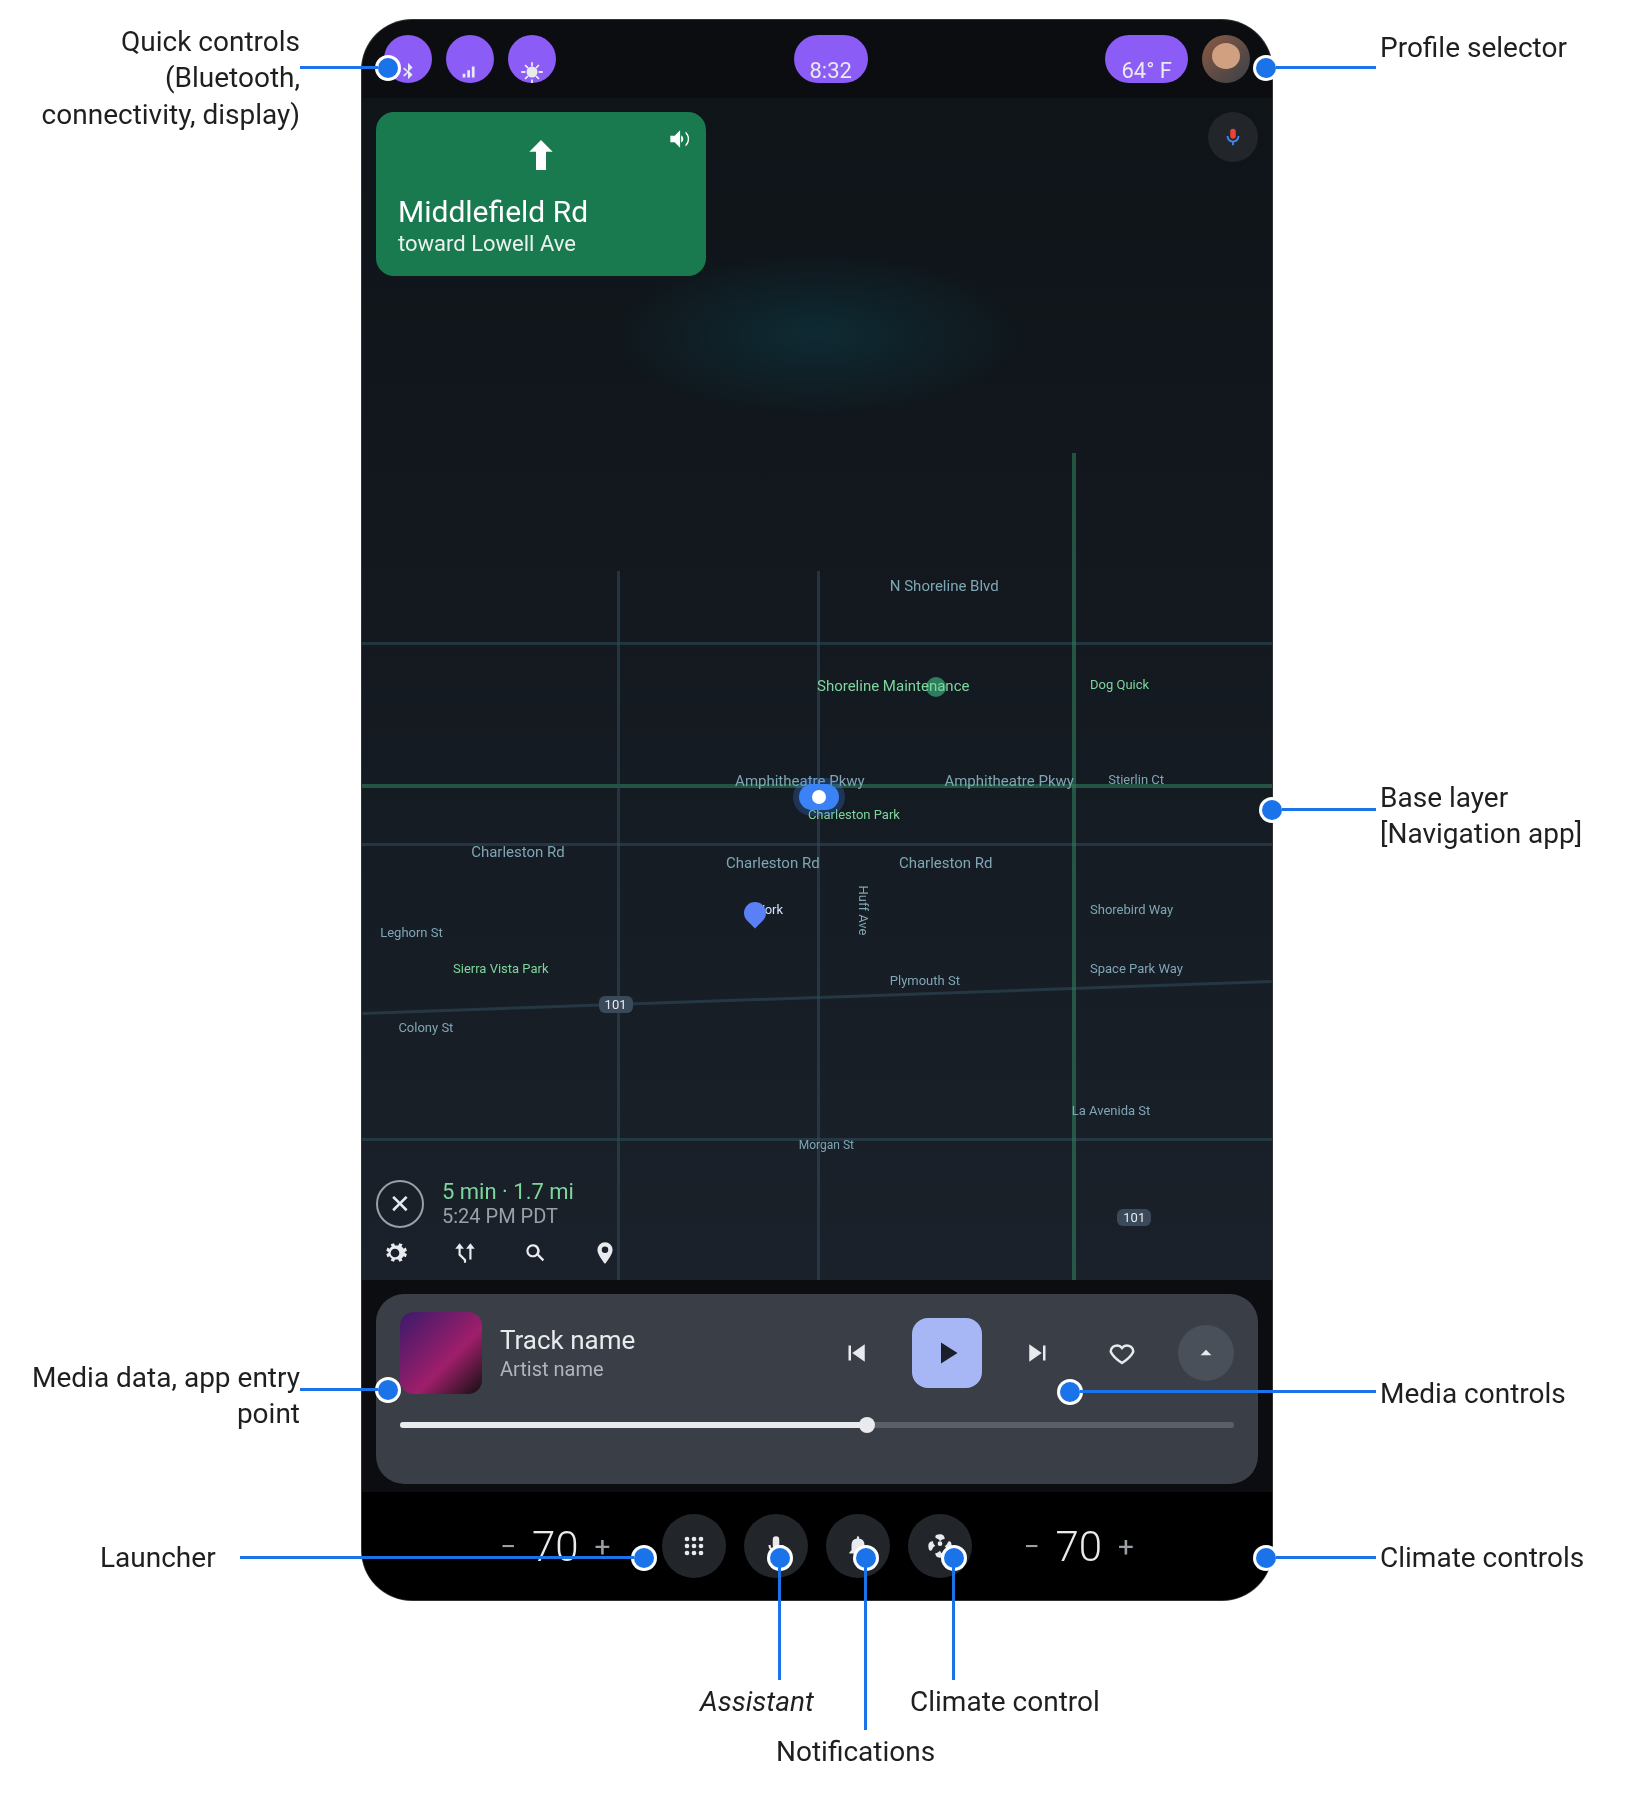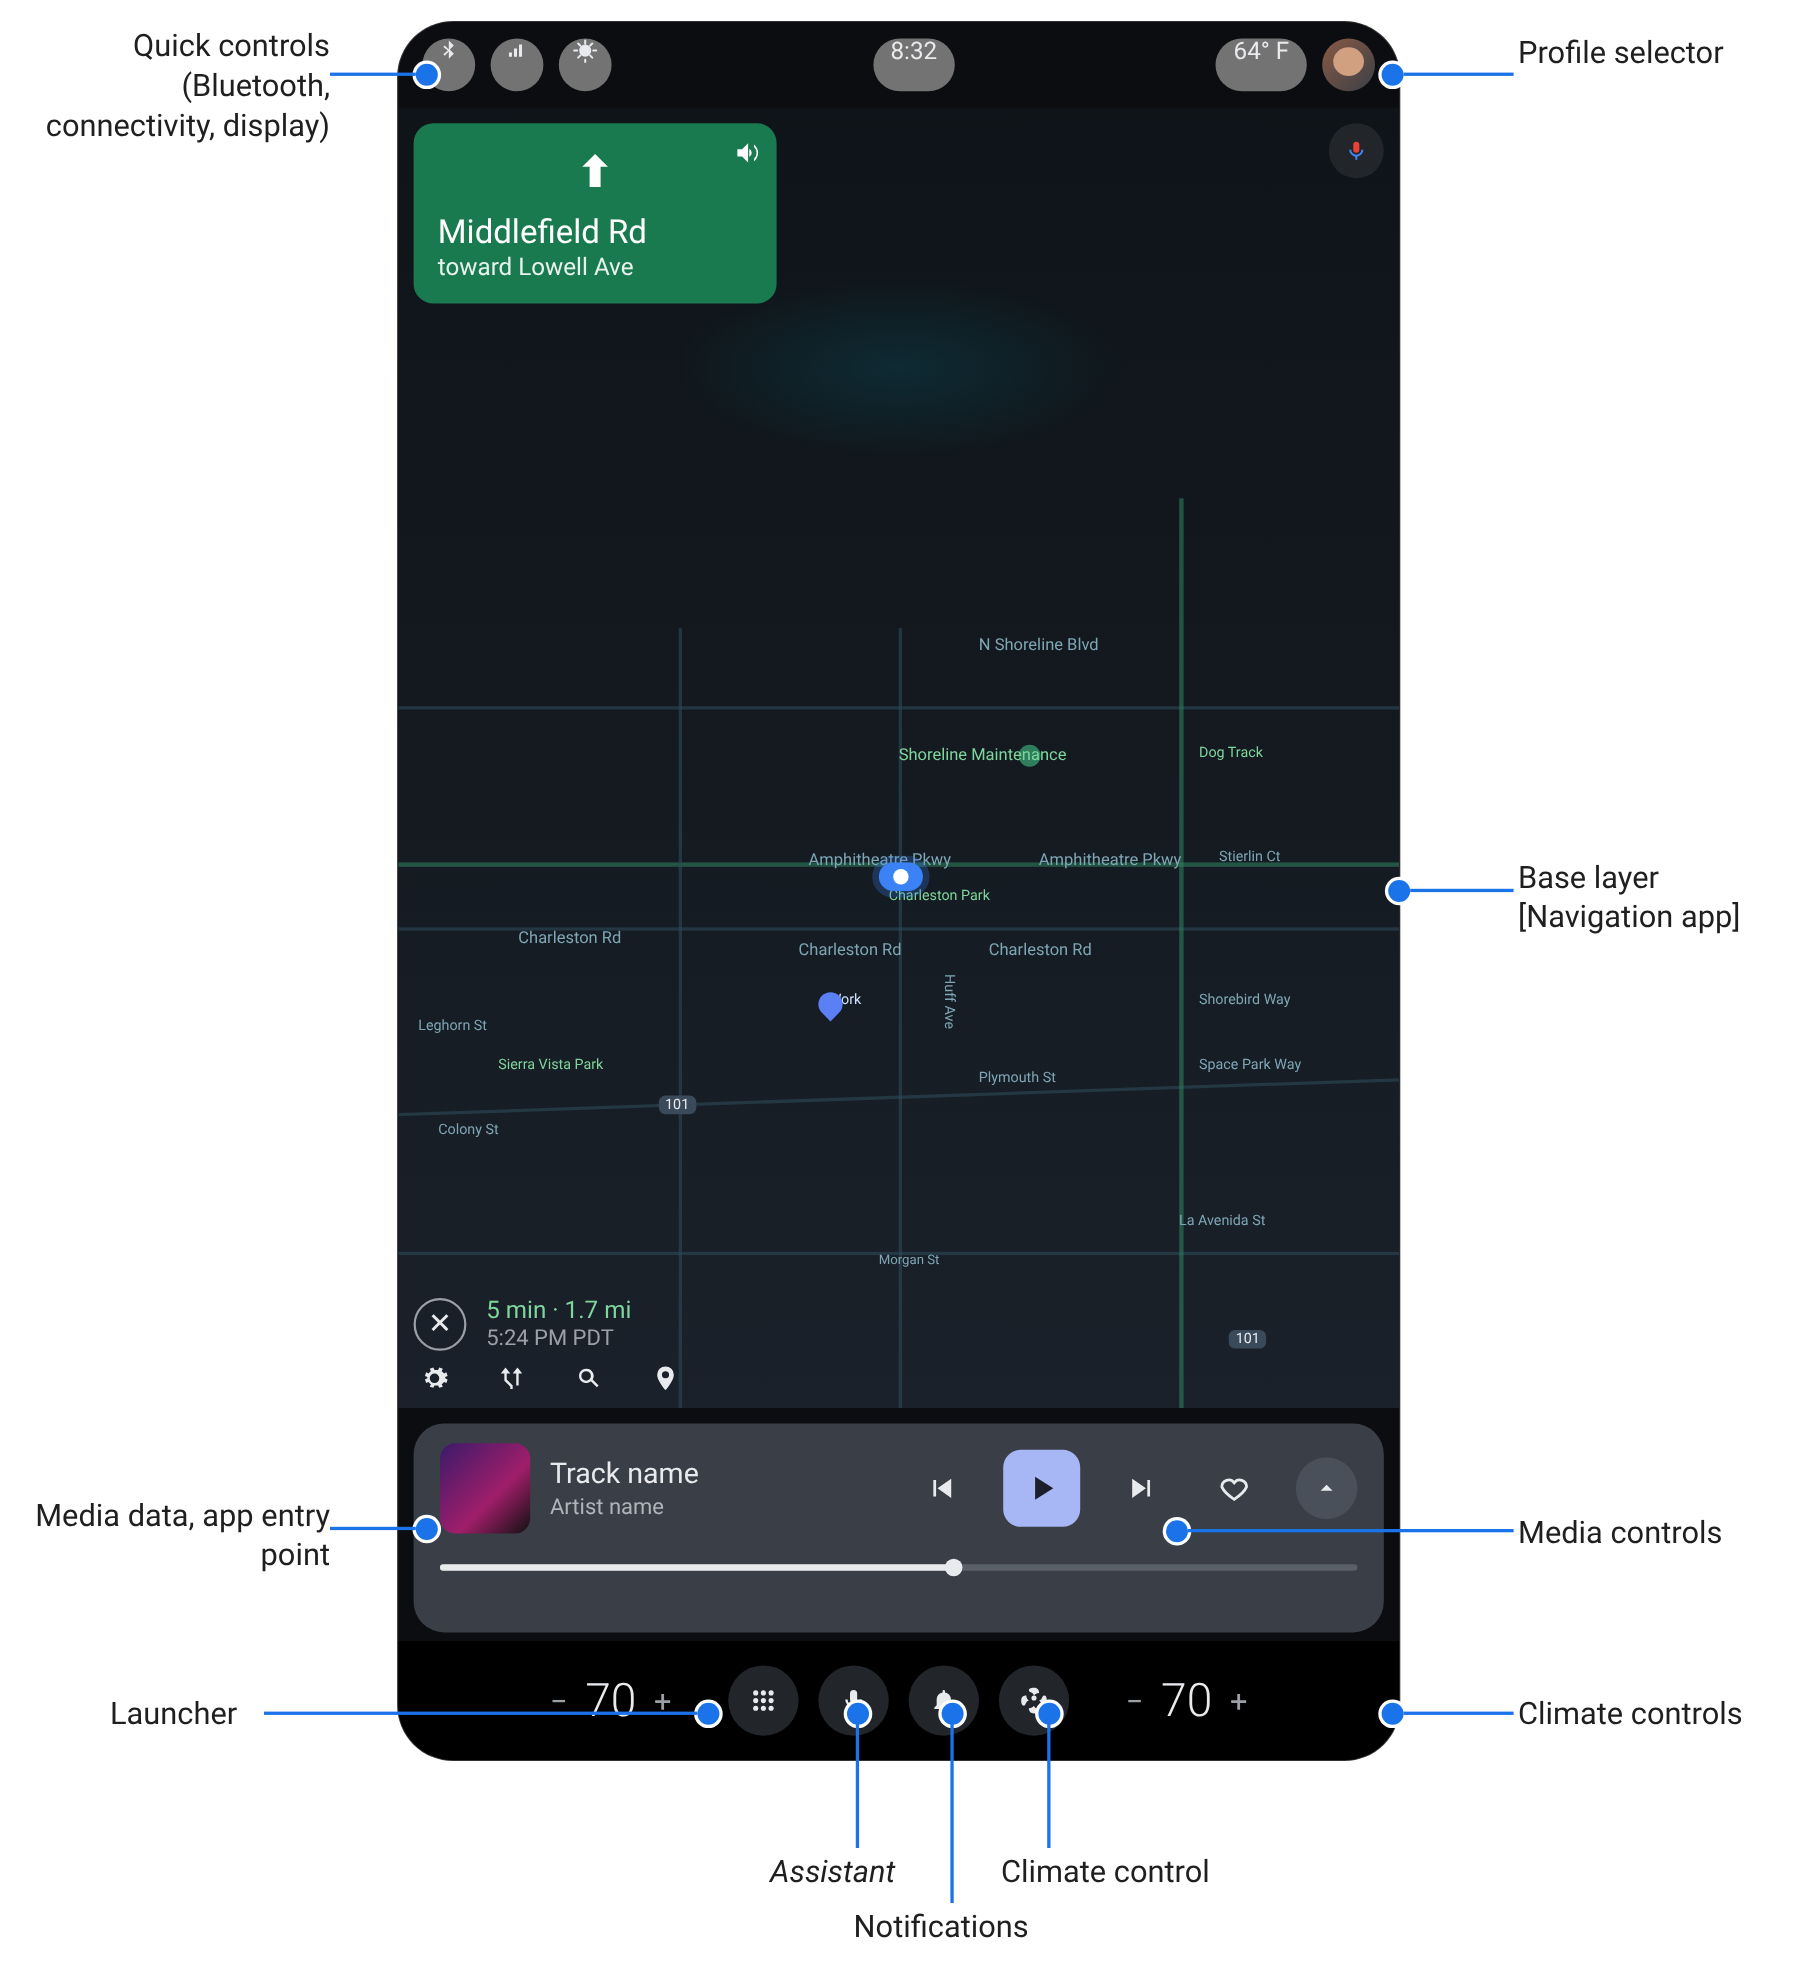--- a/index.html
+++ b/index.html
@@ -31,23 +31,23 @@
     padding: 0 22px;
     gap: 14px;
   }
   .sb-left { display: flex; gap: 14px; align-items: center; }
   .sb-center { flex: 1; display:flex; justify-content:center; }
   .sb-right { display: flex; gap: 14px; align-items:center; }
   .pill {
     height: 48px;
     min-width: 48px;
     border-radius: 24px;
-    background: #737373;
+    background: #8b5cf6;
     display: inline-flex;
-    align-items: flex-start;
+    align-items: flex-end;
     justify-content: center;
     color: #e8eaed;
     font-size: 22px;
     padding: 0 16px;
   }
   .pill.icon { width: 48px; padding:0; }
   .avatar {
     width: 48px; height: 48px; border-radius: 50%;
     background: linear-gradient(135deg,#8a5a44,#3a3f47);
     position: relative;
@@ -230,21 +230,21 @@
     <div class="road h" style="top:63%;"></div>
     <div class="road h" style="top:76%; transform:rotate(-2deg);"></div>
     <div class="road h" style="top:88%;"></div>
     <div class="road v" style="left:28%;"></div>
     <div class="road v" style="left:50%;"></div>
     <div class="road v" style="left:78%; background:#2e7d5c; width:4px; top:30%;"></div>
 
     <div class="label" style="top:40.5%; left:58%;">N Shoreline Blvd</div>
     <div class="poi-dot" style="top:49%; left:62%;"></div>
     <div class="label" style="top:49%; left:50%; color:#7fd69d;">Shoreline Maintenance</div>
-    <div class="label" style="top:49%; left:80%; color:#7fd69d; font-size:13px;">Dog Track</div>
+    <div class="label" style="top:49%; left:80%; color:#7fd69d; font-size:13px;">Dog Quick</div>
     <div class="label" style="top:57%; left:41%;">Amphitheatre Pkwy</div>
     <div class="label" style="top:57%; left:64%;">Amphitheatre Pkwy</div>
     <div class="label" style="top:57%; left:82%; font-size:13px;">Stierlin Ct</div>
     <div class="label" style="top:60%; left:49%; color:#7fd69d; font-size:13px;">Charleston Park</div>
     <div class="label" style="top:63%; left:12%;">Charleston Rd</div>
     <div class="label" style="top:64%; left:40%;">Charleston Rd</div>
     <div class="label" style="top:64%; left:59%;">Charleston Rd</div>
     <div class="label" style="top:66%; left:55%; transform:rotate(90deg); transform-origin:left; font-size:13px;">Huff Ave</div>
     <div class="label" style="top:70%; left:2%; font-size:13px;">Leghorn St</div>
     <div class="label" style="top:73%; left:10%; color:#7fd69d; font-size:13px;">Sierra Vista Park</div>

